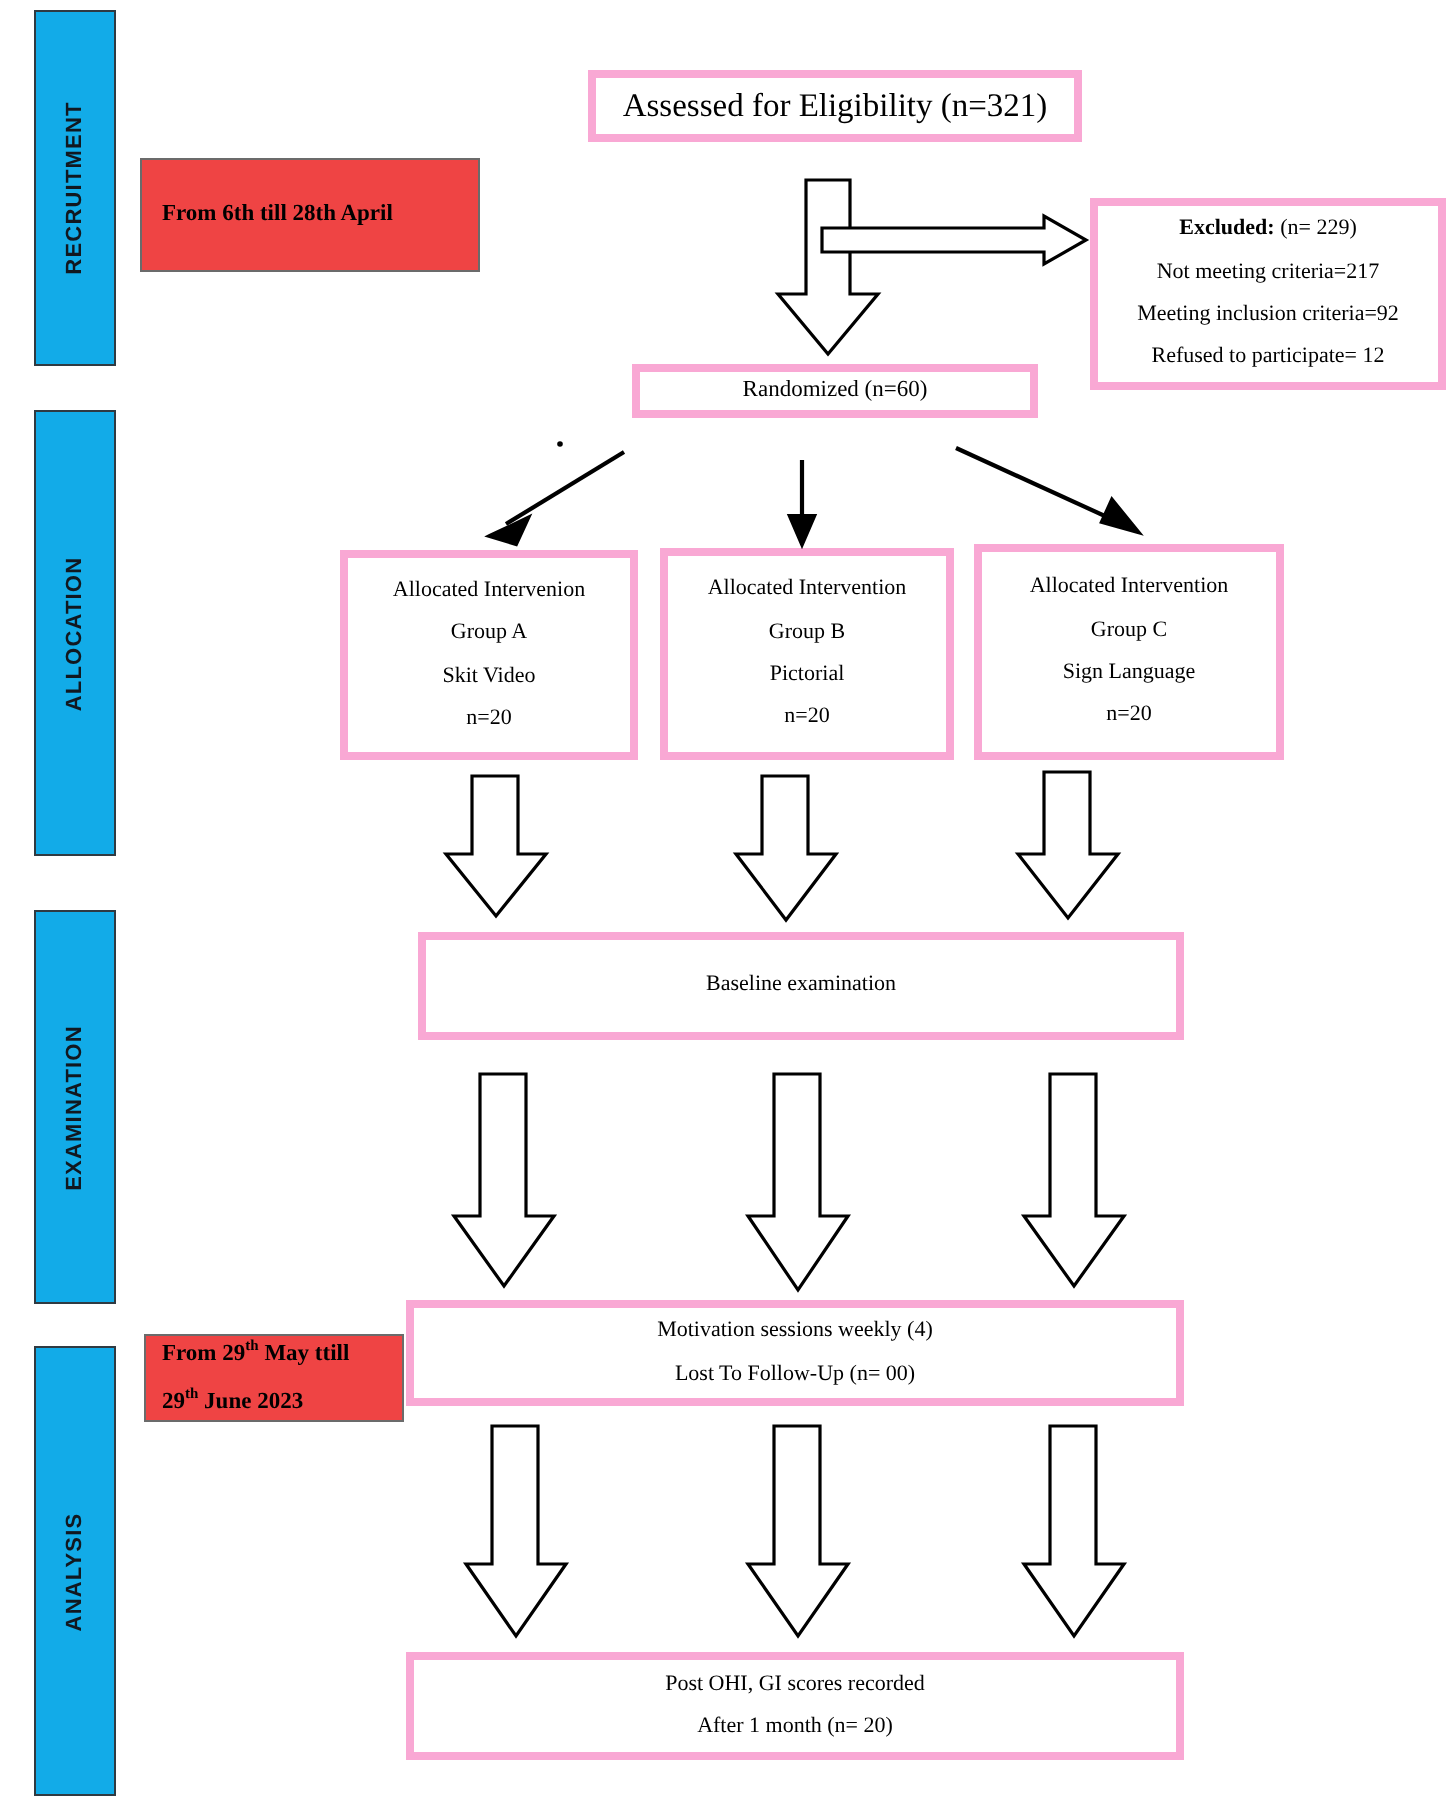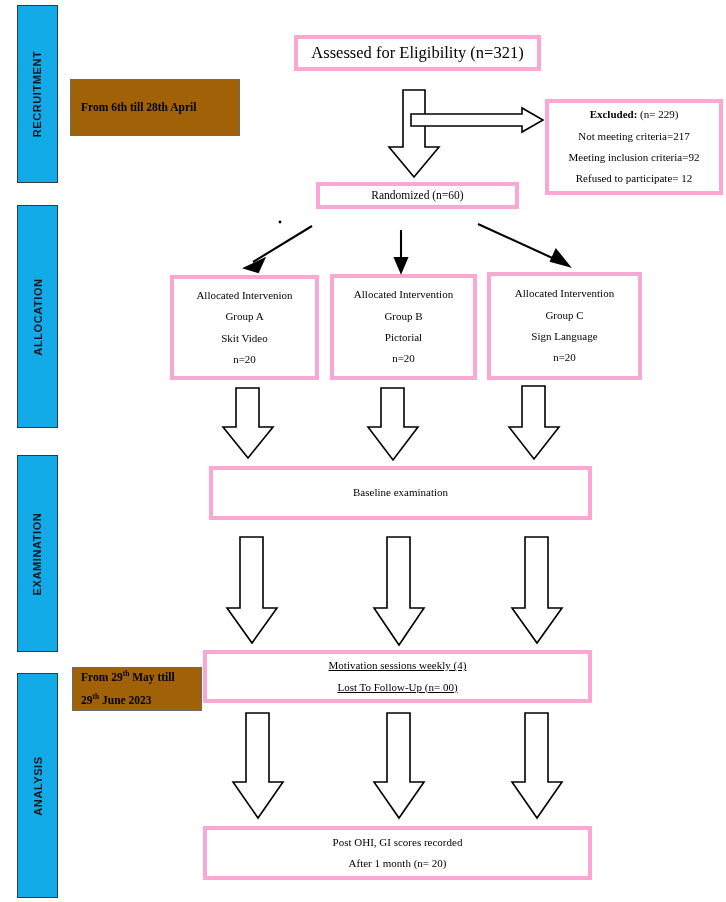--- a/index.html
+++ b/index.html
@@ -55,21 +55,21 @@
     width: 100%;
     text-align: center;
     white-space: nowrap;
   }
   .serif-lg { font-size: 16.5px; line-height: 1.35; }
   .serif-md { font-size: 11.5px; line-height: 1.9; }
   .serif-sm { font-size: 11px;   line-height: 1.95; }
 
   .note-box {
     border: 1px solid #6b6b6b;
-    background: #a16207;
+    background: #ef4444;
     display: flex;
     flex-direction: column;
     justify-content: center;
     padding: 6px 10px;
     font-family: "Liberation Serif", "DejaVu Serif", serif;
     font-weight: bold;
     font-size: 11.5px;
     line-height: 2.0;
   }
   .note-box .ln { white-space: nowrap; }
@@ -143,21 +143,21 @@
     <span class="ln serif-sm">Allocated Intervention</span>
     <span class="ln serif-sm">Group C</span>
     <span class="ln serif-sm">Sign Language</span>
     <span class="ln serif-sm">n=20</span>
   </div>
 
   <div class="abs flow-box" style="left:209px; top:466px; width:383px; height:54px;">
     <span class="ln serif-sm">Baseline examination</span>
   </div>
 
-  <div class="abs flow-box" style="left:203px; top:650px; width:389px; height:53px;text-decoration:underline;">
+  <div class="abs flow-box" style="left:203px; top:650px; width:389px; height:53px;">
     <span class="ln serif-sm">Motivation sessions weekly (4)</span>
     <span class="ln serif-sm">Lost To Follow-Up (n= 00)</span>
   </div>
 
   <div class="abs note-box" style="left:72px; top:667px; width:130px; height:44px; padding:4px 8px;">
     <span class="ln"><span>From  29</span><sup>th</sup><span>  May  ttill</span></span>
     <span class="ln"><span>29</span><sup>th</sup><span>    June 2023</span></span>
   </div>
 
   <div class="abs flow-box" style="left:203px; top:826px; width:389px; height:54px;">

